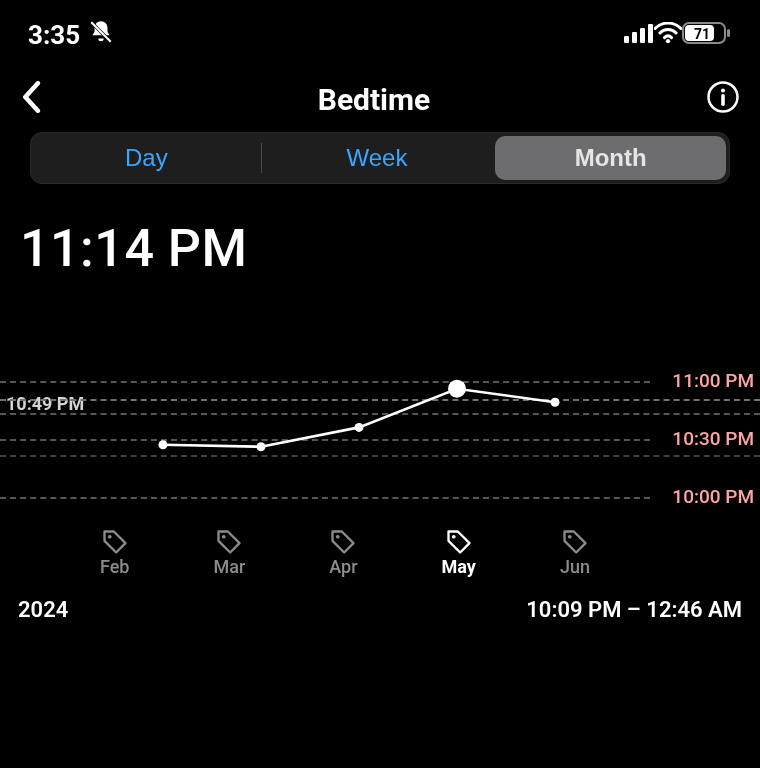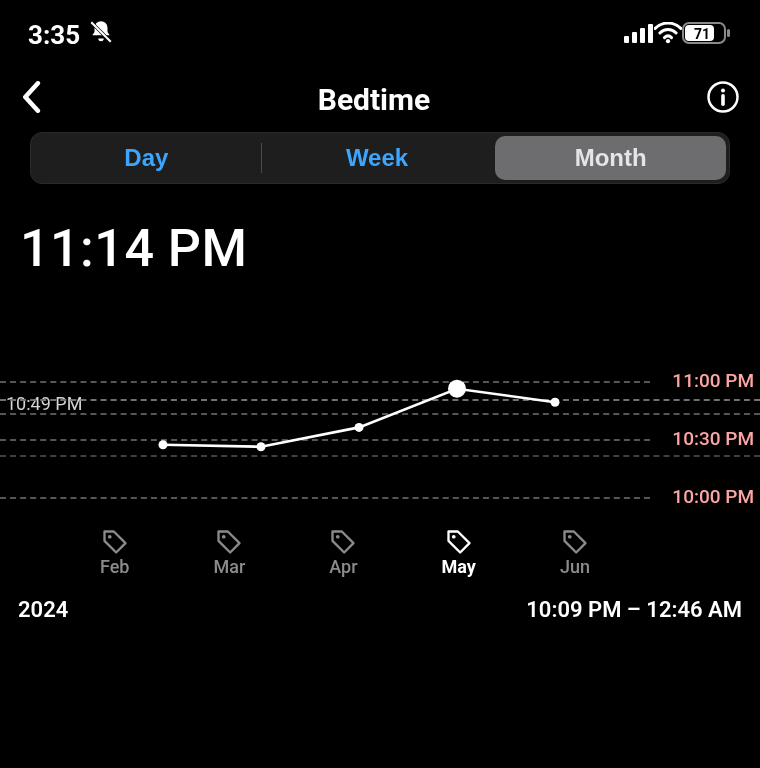--- a/index.html
+++ b/index.html
@@ -13,26 +13,26 @@
   }
   *{box-sizing:border-box}
   body{margin:0;background:var(--bg);color:var(--fg);font-family:-apple-system,Segoe UI,Roboto,Helvetica,Arial,sans-serif;-webkit-font-smoothing:antialiased}
   .device{width:760px;height:768px;margin:0 auto;background:var(--bg);position:relative;overflow:hidden;border-radius:28px}
   .status-bar{display:flex;justify-content:space-between;align-items:center;padding:10px 28px 2px;height:62px}
   .status-left{display:flex;align-items:center;gap:8px;font-weight:700;font-size:26px}
   .status-right{display:flex;align-items:center;}
   .nav{display:flex;align-items:center;justify-content:space-between;padding:18px 20px 8px}
   .nav-title{font-size:30px;font-weight:700}
   .seg{margin:6px 30px 0;display:flex;background:var(--seg-bg);border-radius:12px;height:52px;align-items:stretch;overflow:hidden;border:1px solid #2b2b2c}
-  .seg button{flex:1;background:transparent;border:none;color:var(--accent);font-size:24px;font-weight:700;cursor:pointer;position:relative}
+  .seg button{flex:1;background:transparent;border:none;color:var(--accent);font-size:24px;font-weight:400;cursor:pointer;position:relative}
   .seg-sep{position:absolute;right:0;top:10px;bottom:10px;width:1px;background:#4a4a4c}
   .seg button.active{background:var(--seg-active);color:#e5e5e5;border-radius:10px;margin:3px;font-weight:600}
   .big-time{padding:34px 20px 10px;font-size:52px;font-weight:500;letter-spacing:.5px}
   .chart{position:relative;height:260px;margin-top:28px}
-  .left-label{position:absolute;font-size:18px;color:#d4d4d6;font-weight:400}
+  .left-label{position:absolute;font-size:18px;color:#d4d4d6;font-weight:700}
   .right-label{position:absolute;right:6px;font-size:19px;color:#fca5a5;font-weight:500}
   .hline{position:absolute;left:0;right:110px;height:0;border-top:2px dashed #565659}
   .hline-full{position:absolute;left:0;right:0;height:0;border-top:2px dashed #565659}
   .x-axis{display:flex;justify-content:space-between;position:absolute;left:100px;right:170px;bottom:0}
   .x-item{display:flex;flex-direction:column;align-items:center;gap:0;cursor:pointer}
   .x-label{color:var(--muted);font-size:18px;font-weight:500}
   .x-item.active .x-label{color:#fff;font-weight:700}
   svg.plot{position:absolute;left:0;right:0;top:0;bottom:0}
   .footer{display:flex;justify-content:space-between;padding:20px 18px 0;font-size:22px;font-weight:600}
   circle.pt{fill:#fff}

